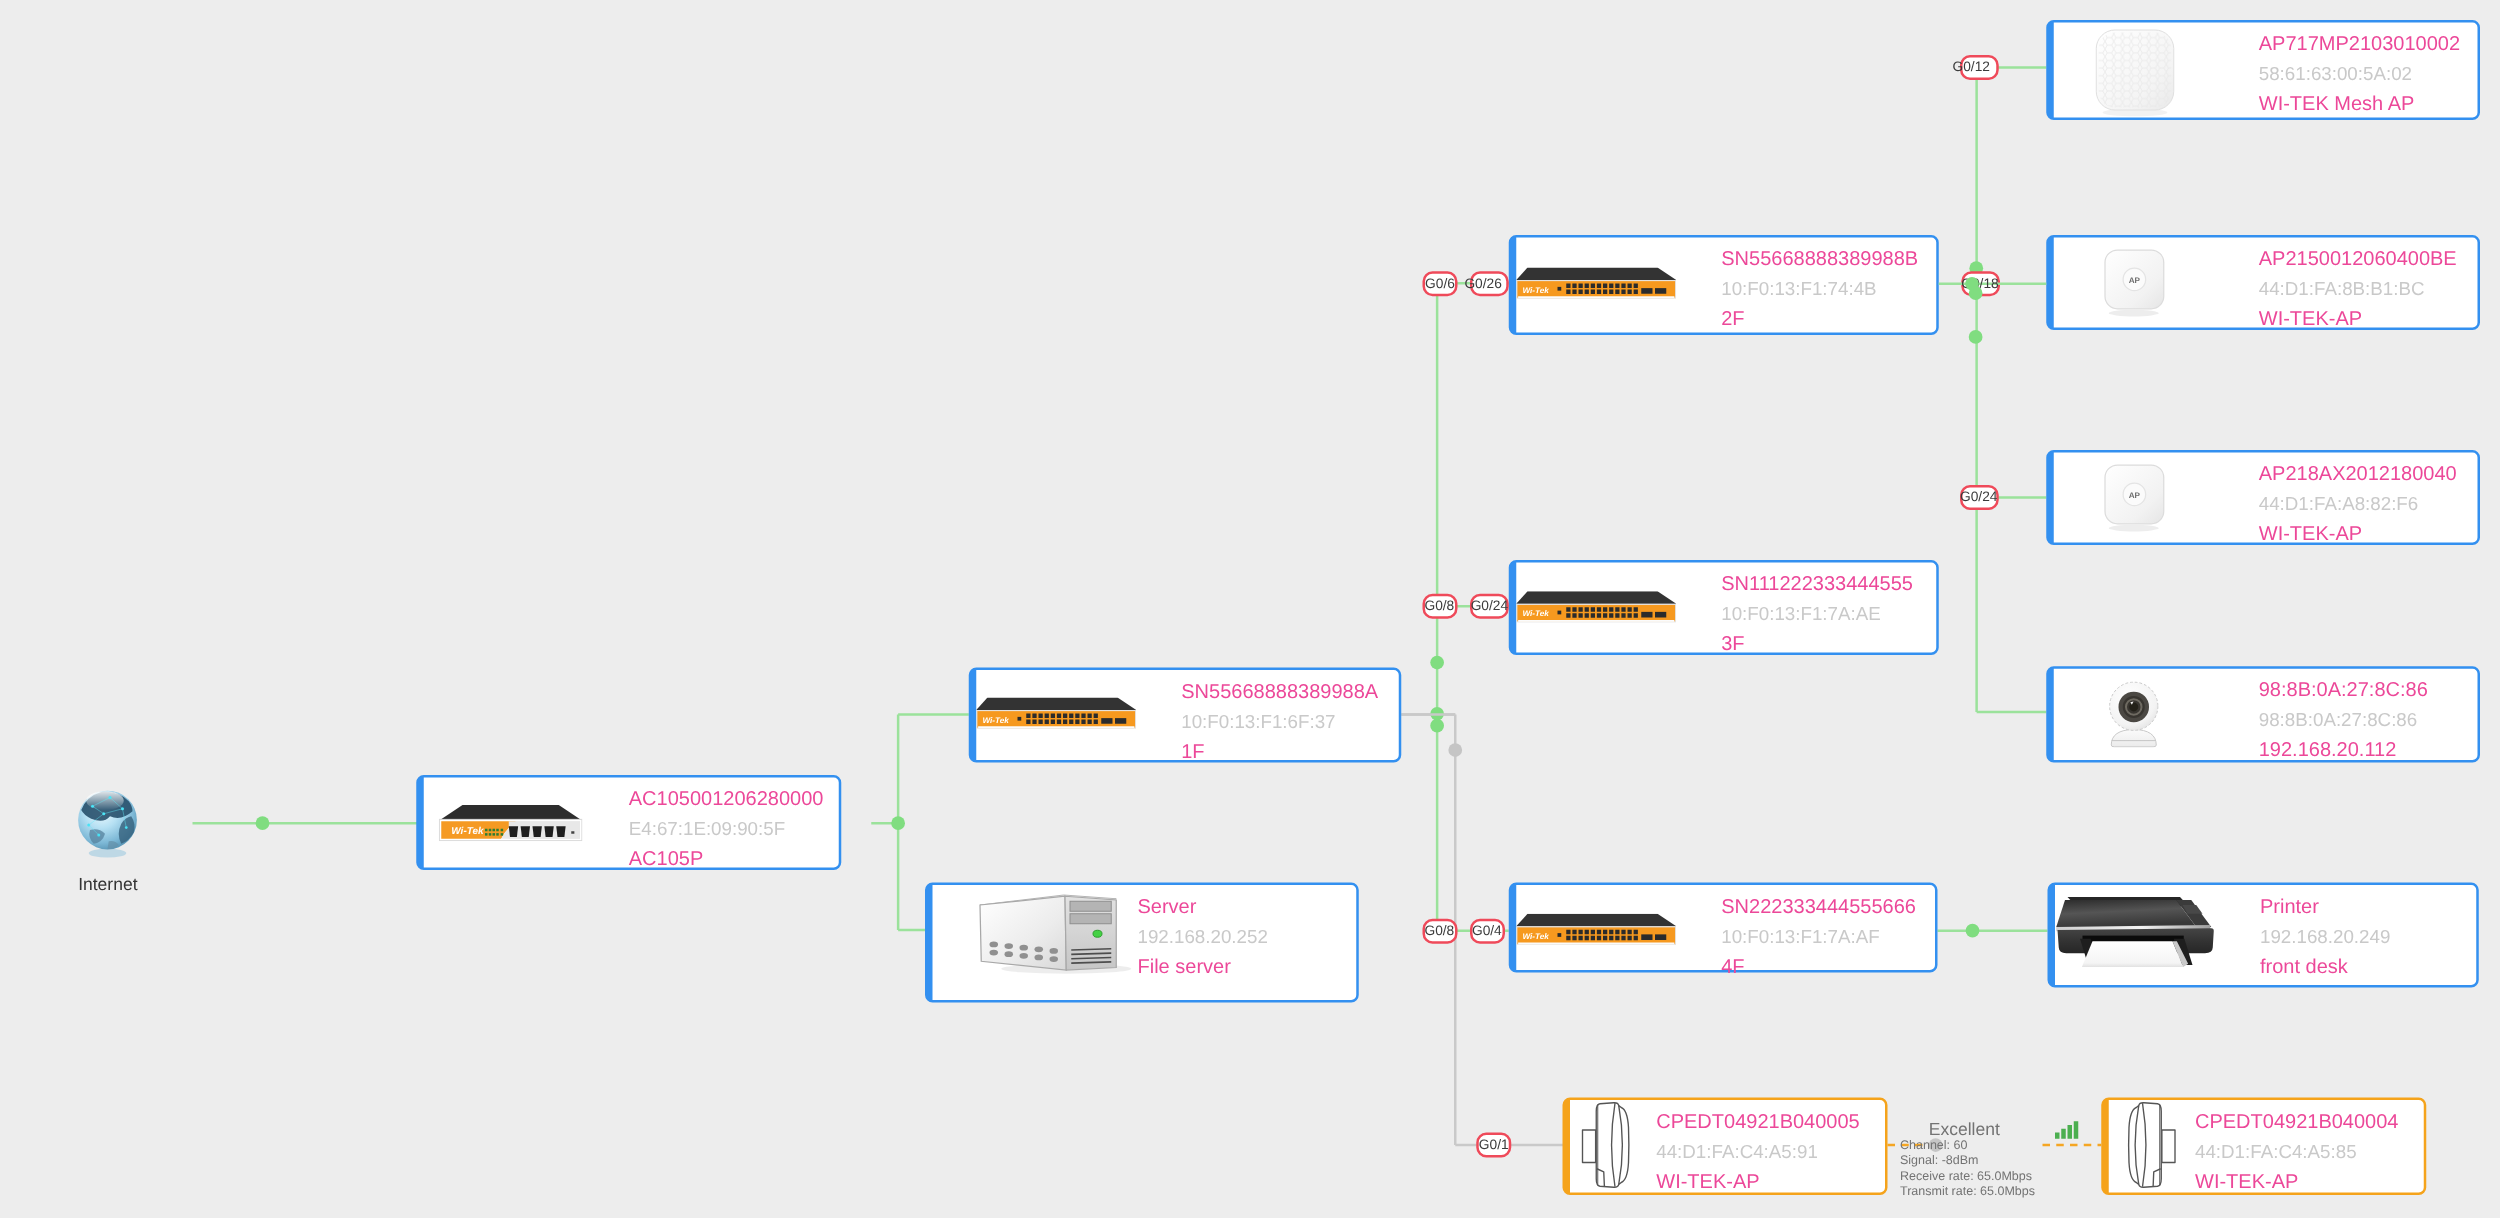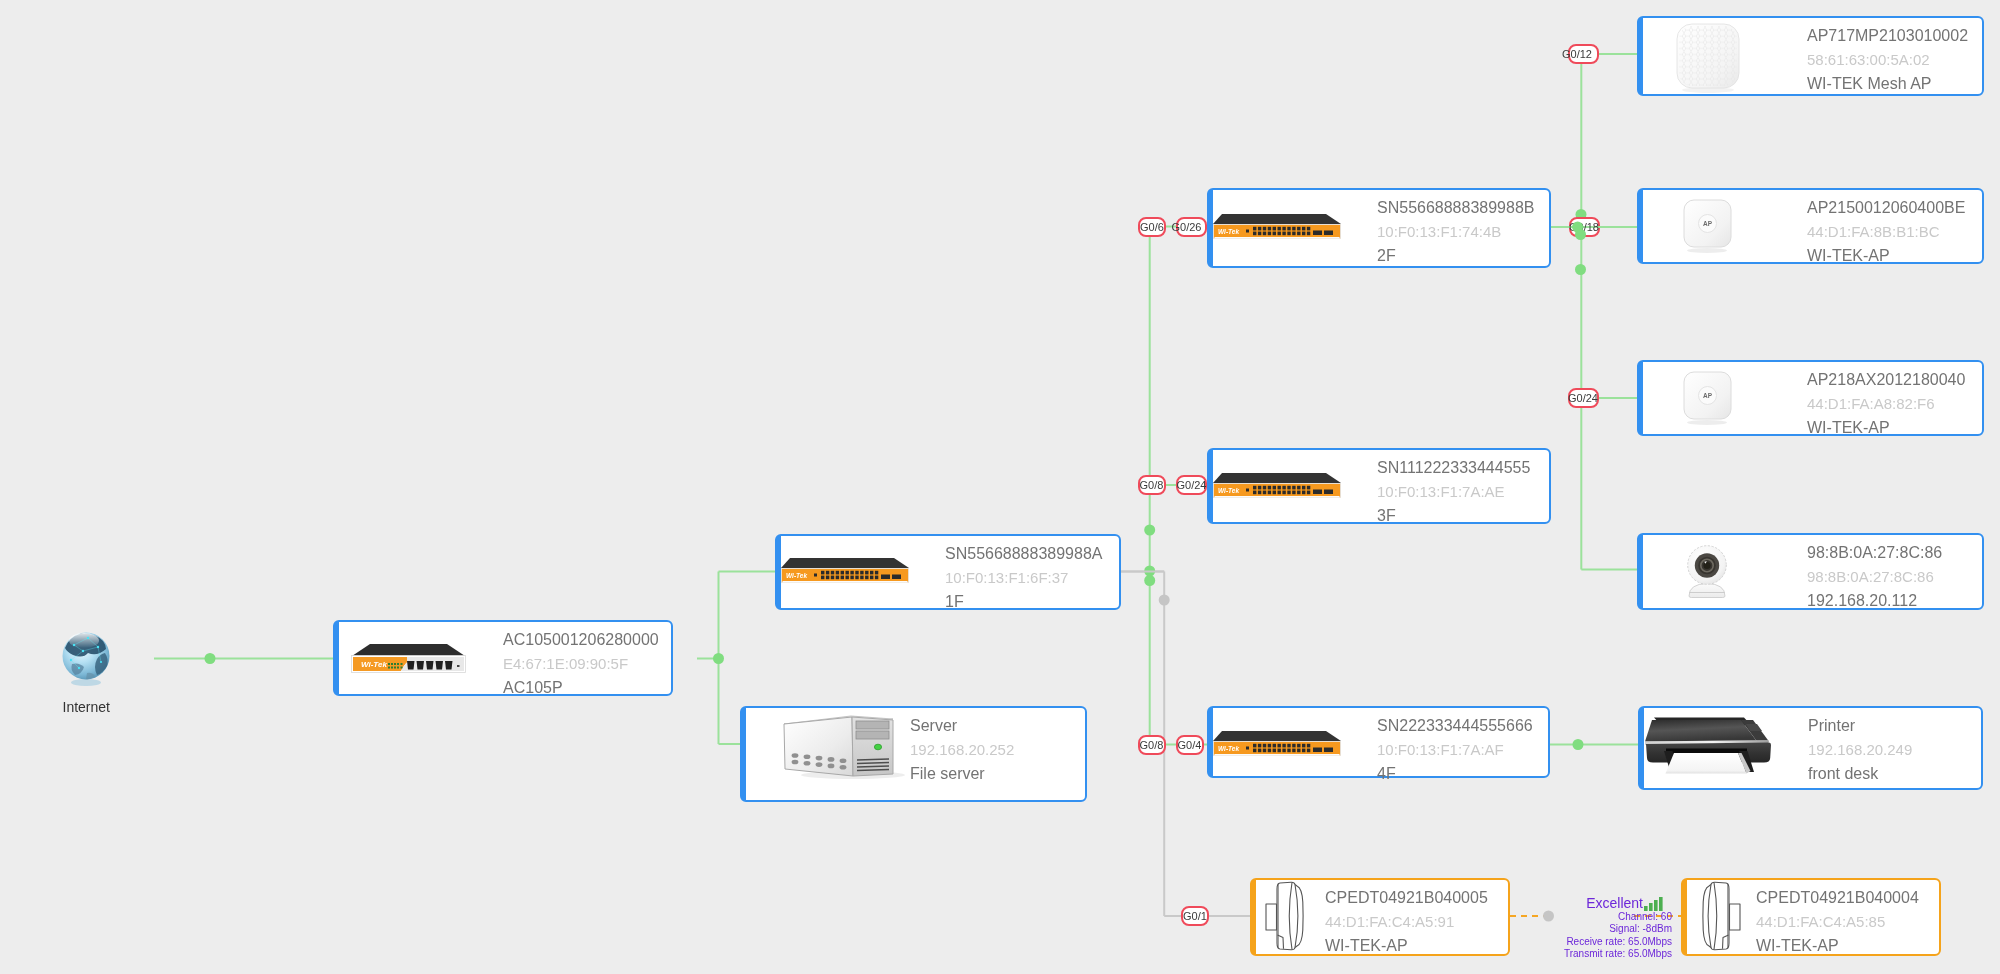--- a/index.html
+++ b/index.html
@@ -2,30 +2,30 @@
 <html><head>
 <meta charset="utf-8">
 <style>
 html,body{margin:0;padding:0}
 body{width:2000px;height:974px;background:#ededed;font-family:"Liberation Sans",sans-serif;overflow:hidden}
 #stage{position:relative;width:2000px;height:974px}
 #wires{position:absolute;left:0;top:0;z-index:1}
 #overdots{position:absolute;left:0;top:0;z-index:5;pointer-events:none}
 .card{position:absolute;box-sizing:border-box;background:#fff;border:2px solid #3390f0;border-left:6px solid #3390f0;border-radius:6px;z-index:2}
 .card.orange{border-color:#f5a31b}
-.t1,.t2,.t3{position:absolute;left:164px;white-space:nowrap;color:#737373;font-size:16px;line-height:16px}
+.t1,.t2,.t3{position:absolute;left:164px;white-space:nowrap;color:#ec4899;font-size:16px;line-height:16px}
 .t1{top:9.5px}
 .t2{top:33.5px;font-size:15px;line-height:15px;color:#c9c9c9}
 .t3{top:57.5px}
 .orange .t1,.orange .t2,.orange .t3{left:69px}
 .plabel{position:absolute;box-sizing:border-box;background:#fff;border:2px solid #ef4a5a;border-radius:8px;color:#3b3b3b;font-size:11.5px;display:flex;align-items:center;justify-content:center;white-space:nowrap;z-index:4}
 .dev{position:absolute;z-index:3}
 .ptxt{position:absolute;box-sizing:border-box;color:#3b3b3b;font-size:11px;display:flex;align-items:center;justify-content:center;white-space:nowrap;z-index:6;pointer-events:none}
 .inet{position:absolute;z-index:3;color:#333;font-size:14px}
-.exc{position:absolute;z-index:4;color:#6d28d9;text-align:right;white-space:nowrap}
+.exc{position:absolute;z-index:4;color:#737373;text-align:left;white-space:nowrap}
 </style>
 </head>
 <body>
 <div id="stage">
 <svg id="wires" width="2000" height="974" viewBox="0 0 2000 974" fill="none">
 
   <g stroke="#c9c9c9" stroke-width="2">
     <path d="M1121 571.5 H1164.2 M1164.2 571.5 V916 M1164.2 916 H1251"></path>
   </g>
 

